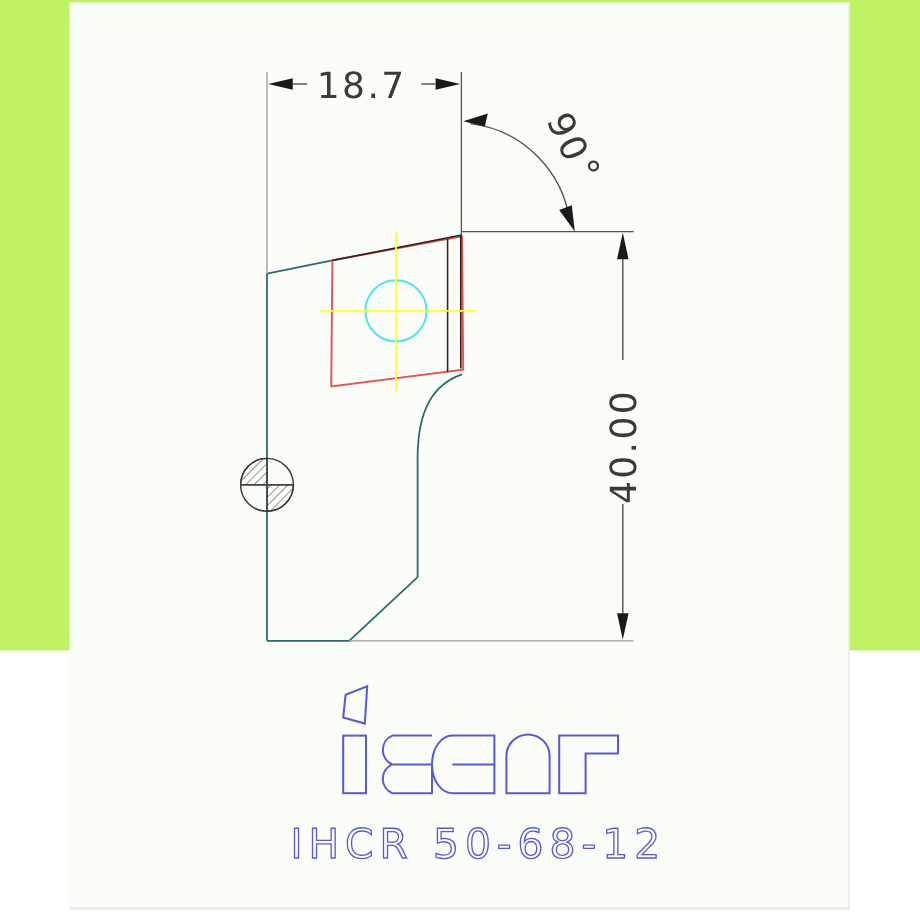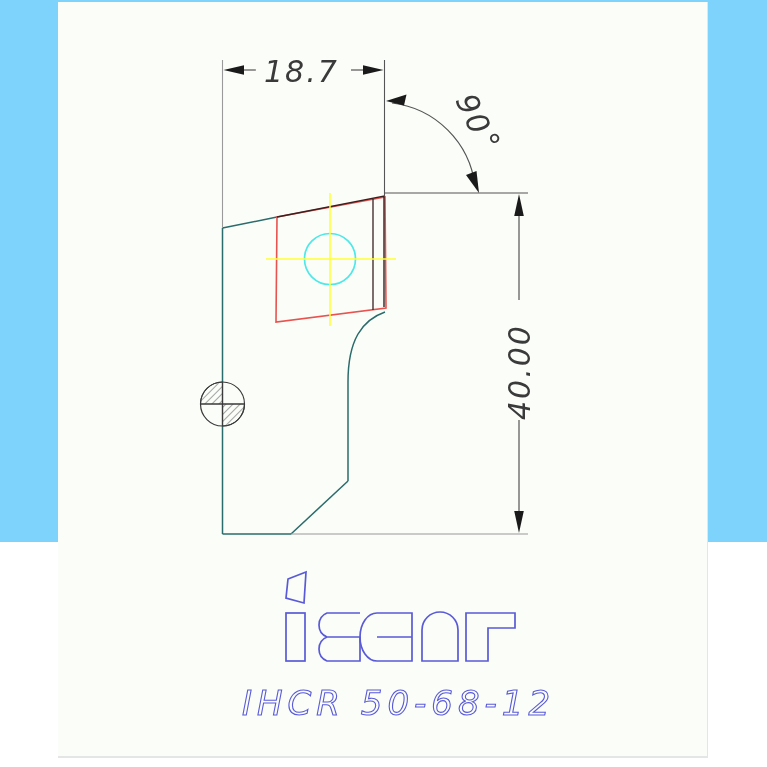--- a/index.html
+++ b/index.html
@@ -9,22 +9,21 @@
     background: #ffffff;
     width: 767px;
     height: 767px;
     overflow: hidden;
     font-family: "Liberation Sans", sans-serif;
   }
   #drawing-root {
     position: relative;
     width: 767px;
     height: 542px;
-    background: #7dd3fc;
-    font-style: italic;
+    background: #bef264;
   }
   #canvas-panel {
     position: absolute;
     left: 58px;
     top: 2px;
     width: 650px;
     height: 756px;
     background: #fafdf8;
     border-right: 1px solid #e4e6e6;
     border-bottom: 2px solid #e4e6e6;

